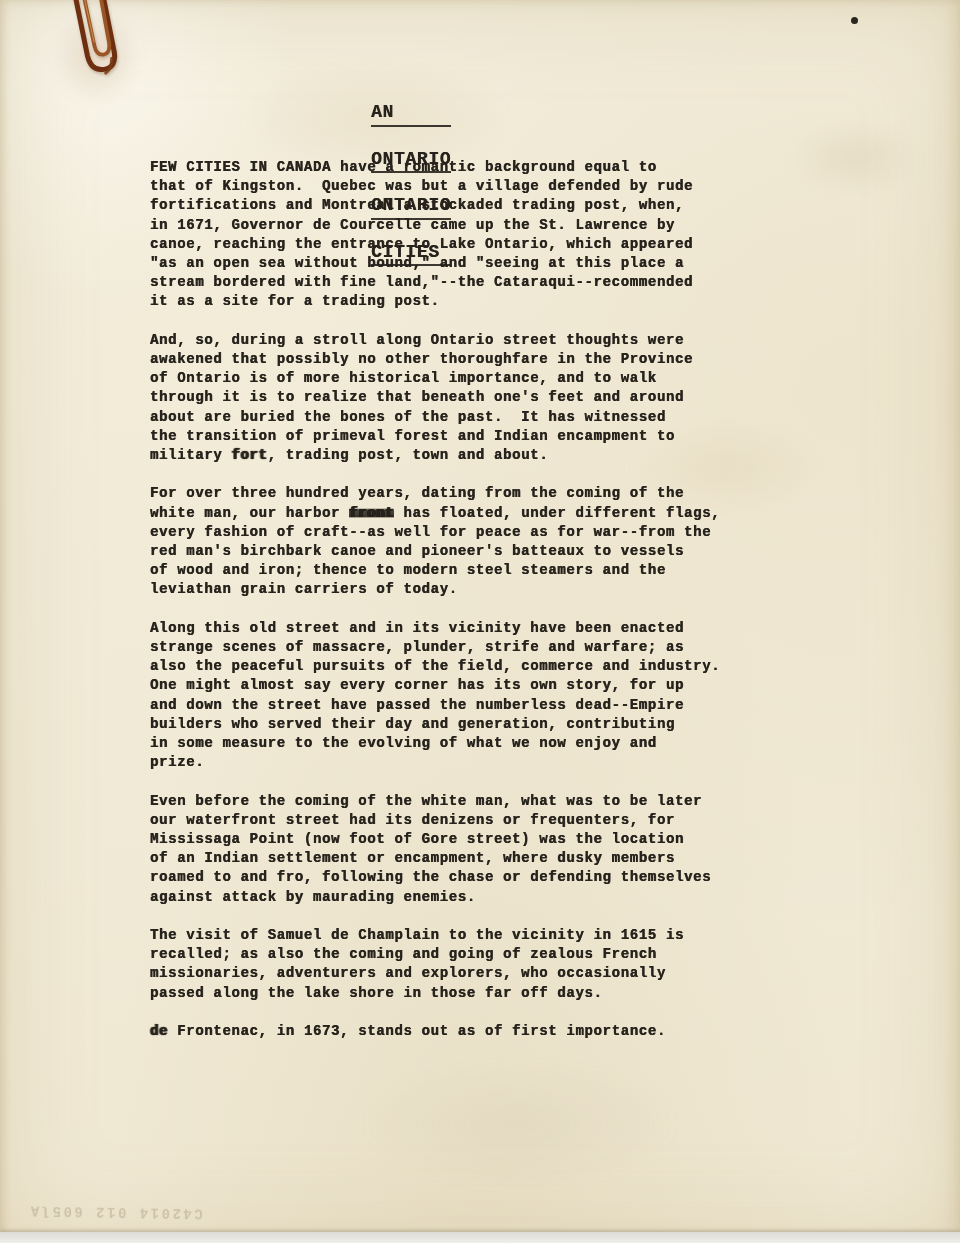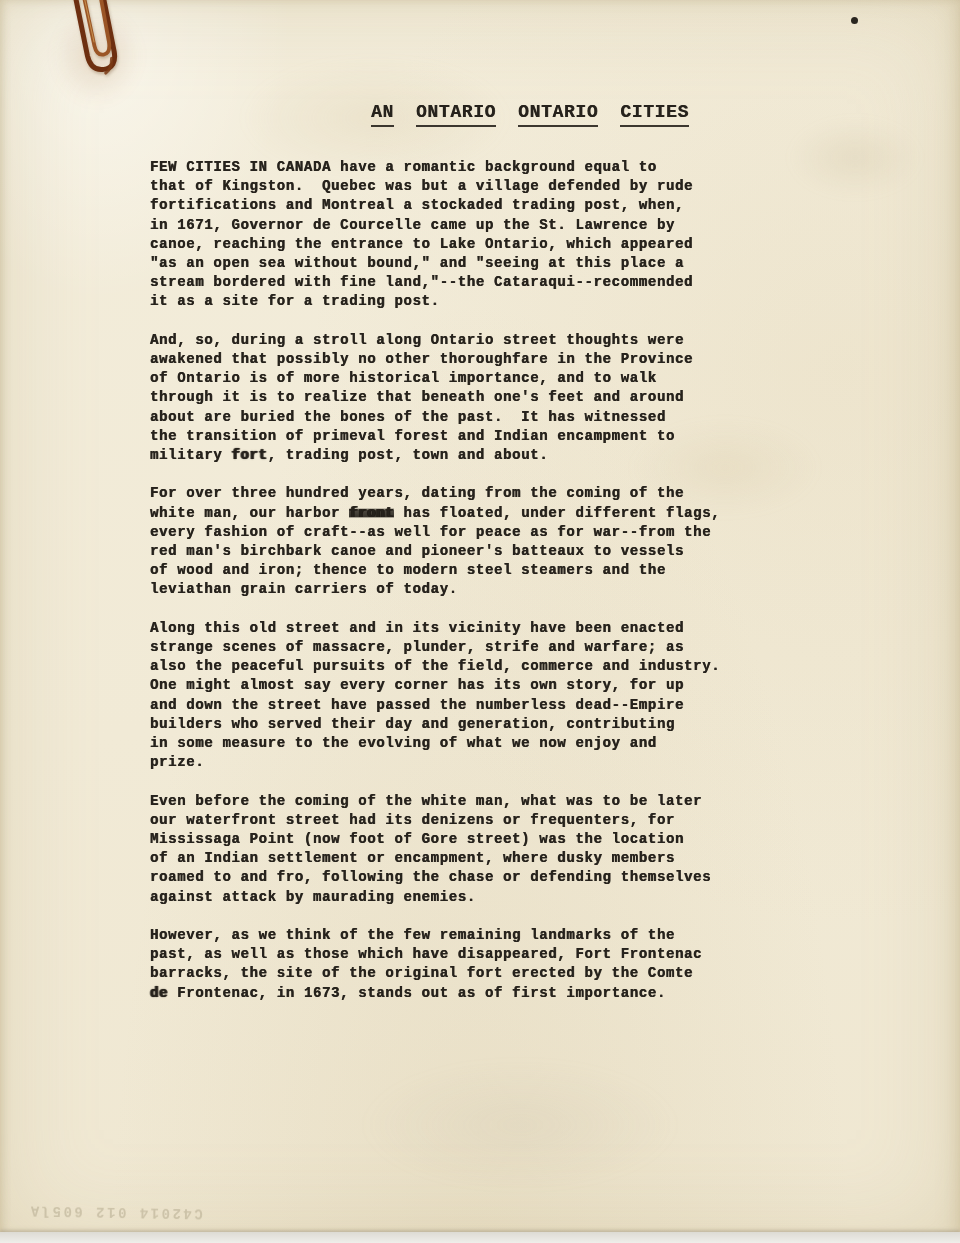--- a/index.html
+++ b/index.html
@@ -29,20 +29,21 @@
 
   .paperclip{position:absolute;left:56px;top:-10px;filter:drop-shadow(1.5px 2px 1.5px rgba(120,85,50,0.35));}
 
   .ink-dot{position:absolute;left:851px;top:17px;width:7px;height:7px;border-radius:50%;background:#2a2620;}
 
   .title{
     position:absolute;top:102px;left:371px;
     display:flex;gap:22px;
     font-size:18px;font-weight:700;letter-spacing:0.65px;
     text-shadow:0.4px 0.3px 0.4px rgba(38,33,26,0.85);
+    flex-direction:column;
   }
   .title span{border-bottom:2.5px solid rgba(34,30,24,0.88);padding-bottom:2.5px;}
 
   .body{position:absolute;top:158px;left:150px;}
   .para{
     margin:0 0 19.2px 0;
     white-space:pre;
     font-size:14px;line-height:19.2px;font-weight:700;letter-spacing:0.65px;
     text-shadow:0.4px 0.3px 0.4px rgba(38,33,26,0.8), -0.2px -0.2px 0.3px rgba(38,33,26,0.45);
   }
@@ -132,23 +133,24 @@
 in some measure to the evolving of what we now enjoy and
 prize.</span></p>
 
     <p class="para"><span>Even before the coming of the white man, what was to be later
 our waterfront street had its denizens or frequenters, for
 Mississaga Point (now foot of Gore street) was the location
 of an Indian settlement or encampment, where dusky members
 roamed to and fro, following the chase or defending themselves
 against attack by maurading enemies.</span></p>
 
+    <p class="para"><span>The visit of Samuel de Champlain to the vicinity in 1615 is
+recalled; as also the coming and going of zealous French
+missionaries, adventurers and explorers, who occasionally
+passed along the lake shore in those far off days.</span></p>
 
-    <p class="para"><span>However, as we think of the few remaining landmarks of the
-past, as well as those which have disappeared, Fort Frontenac
-barracks, the site of the original fort erected by the Comte
-</span><span class="smudge">de</span><span> Frontenac, in 1673, stands out as of first importance.</span></p>
+    <p class="para"><span class="smudge">de</span><span> Frontenac, in 1673, stands out as of first importance.</span></p>
   </main>
 
   <div class="ghost-stamp">C42014 012 605lA</div>
 
   <div class="scan-edge"></div>
 </div>
 
 </body></html>

